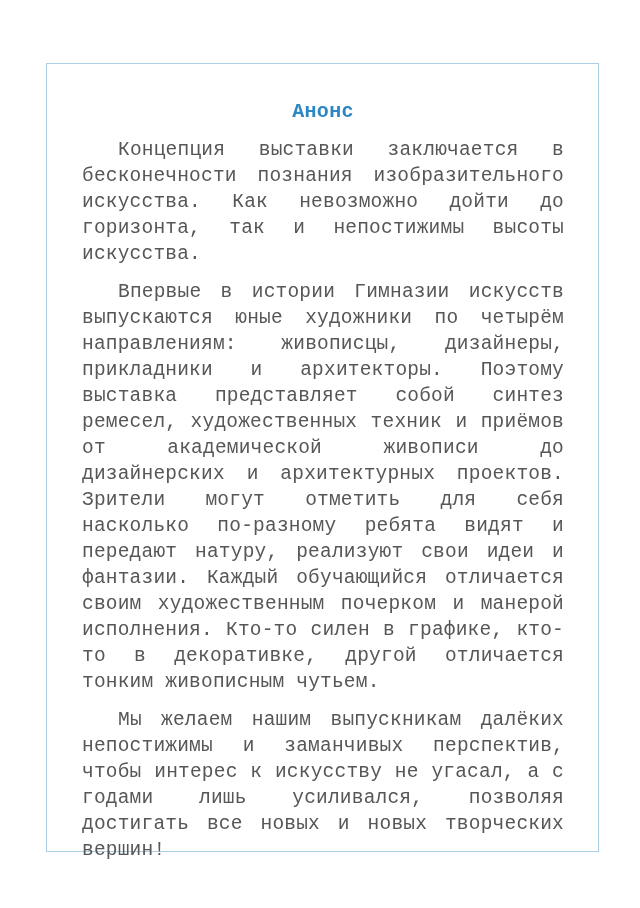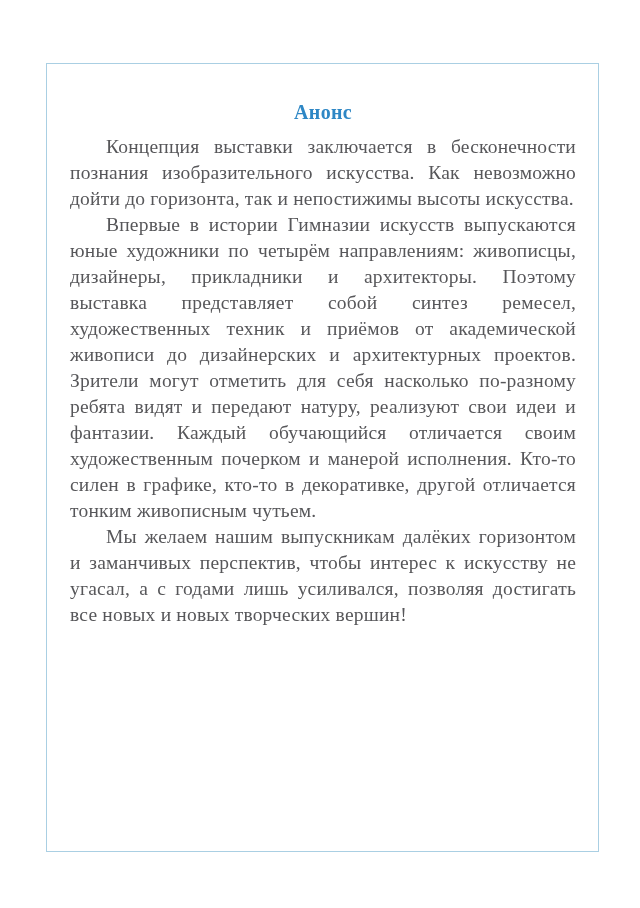--- a/index.html
+++ b/index.html
@@ -5,21 +5,21 @@
   html, body {
     margin: 0;
     padding: 0;
     background: #ffffff;
   }
   .page {
     position: relative;
     width: 640px;
     height: 908px;
     background: #ffffff;
-    font-family: Liberation Serif, serif;
+    font-family: Liberation Mono, monospace;
     overflow: hidden;
   }
   .frame {
     position: absolute;
     left: 46px;
     top: 63px;
     width: 553px;
     height: 789px;
     border: 1px solid #aacfe3;
     box-sizing: border-box;
@@ -34,21 +34,21 @@
     font-weight: bold;
     font-size: 20px;
     line-height: 26px;
     letter-spacing: 0.3px;
     margin: 0 0 9px 0;
   }
   .title-line {
     display: block;
   }
   .body-text p {
-    margin: 0;
+    margin: 12px;
     color: #57575a;
     font-size: 19.5px;
     line-height: 26px;
     letter-spacing: 0.2px;
     text-align: justify;
     text-indent: 36px;
   }
 </style>
 </head>
 <body>
@@ -57,18 +57,18 @@
   <div class="frame">
     <div class="content">
 
       <header class="title-block">
         <span class="title-line">Анонс</span>
       </header>
 
       <main class="body-text">
         <p>Концепция выставки заключается в бесконечности познания изобразительного искусства. Как невозможно дойти до горизонта, так и непостижимы высоты искусства.</p>
         <p>Впервые в истории Гимназии искусств выпускаются юные художники по четырём направлениям: живописцы, дизайнеры, прикладники и архитекторы. Поэтому выставка представляет собой синтез ремесел, художественных техник и приёмов от академической живописи до дизайнерских и архитектурных проектов. Зрители могут отметить для себя насколько по-разному ребята видят и передают натуру, реализуют свои идеи и фантазии. Каждый обучающийся отличается своим художественным почерком и манерой исполнения. Кто-то силен в графике, кто-то в декоративке, другой отличается тонким живописным чутьем.</p>
-        <p>Мы желаем нашим выпускникам далёких горизонтом и заманчивых перспектив, чтобы интерес к искусству не угасал, а с годами лишь усиливался, позволяя достигать все новых и новых творческих вершин!</p>
+        <p>Мы желаем нашим выпускникам далёких непостижимы и заманчивых перспектив, чтобы интерес к искусству не угасал, а с годами лишь усиливался, позволяя достигать все новых и новых творческих вершин!</p>
       </main>
 
     </div>
   </div>
 </div>
 
 </body></html>

